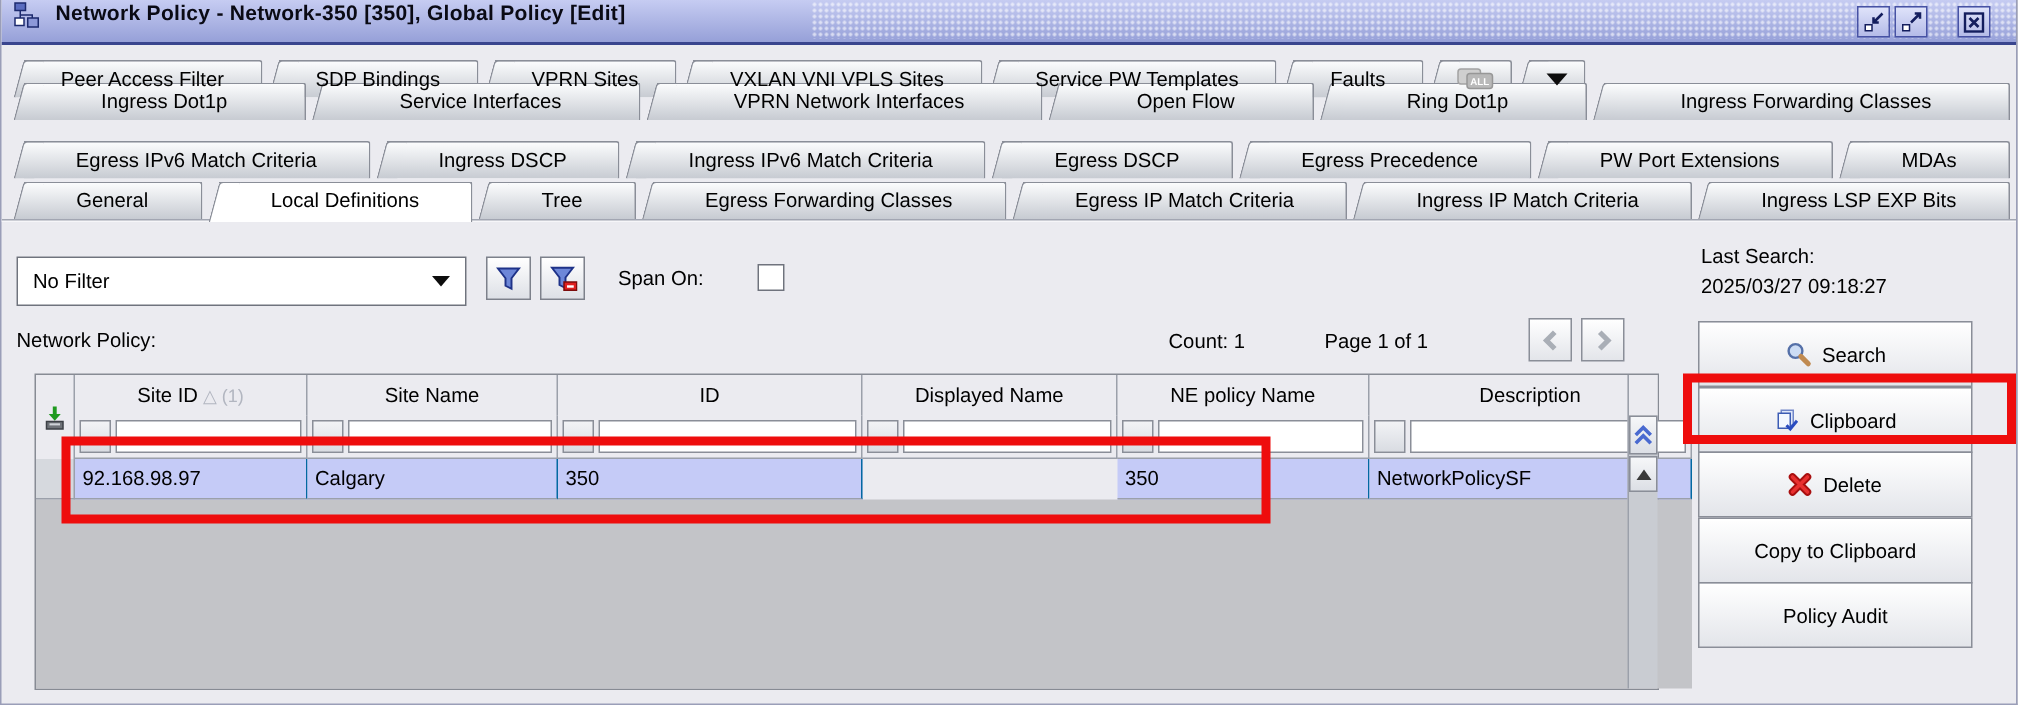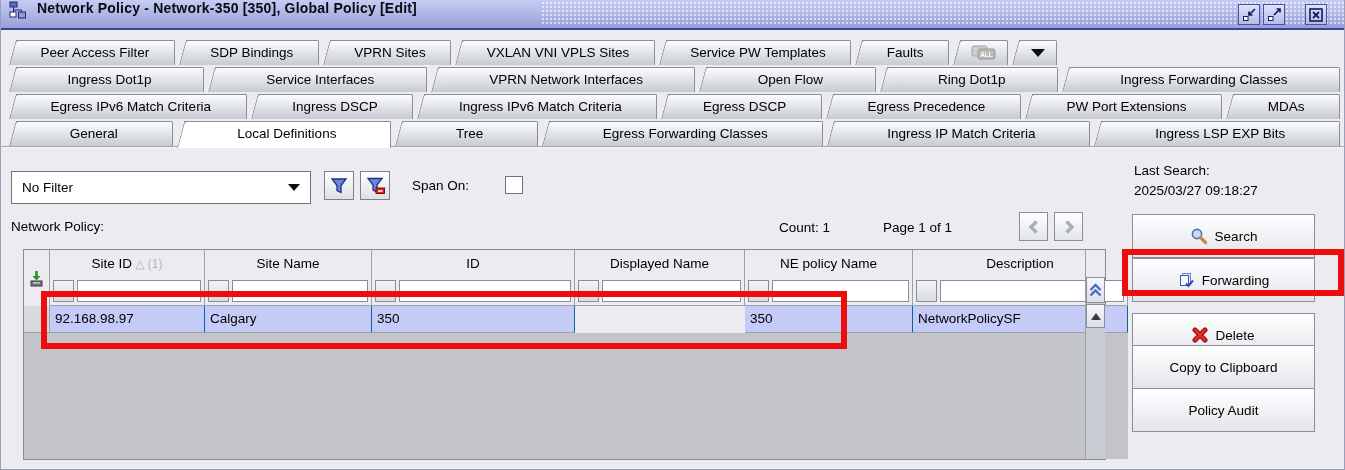--- a/index.html
+++ b/index.html
@@ -150,21 +150,21 @@
           <text x="15.5" y="12.6" font-size="6.5" font-weight="bold" fill="#fff" text-anchor="middle" font-family="Liberation Sans, sans-serif">ALL</text>
         </svg>
       </span>
     </div>
     <div class="tab tab-extra" style="width:38px;">
       <span class="tab-label">
         <span style="display:inline-block;width:0;height:0;border-left:7px solid transparent;border-right:7px solid transparent;border-top:8px solid #0d0d0d;"></span>
       </span>
     </div>
   </div>
-  <div class="tab-row" style="top:65px; width:1335px;">
+  <div class="tab-row" style="top:53px; width:1335px;">
       <div class="tab"><span class="tab-label">Ingress Dot1p</span></div>
       <div class="tab"><span class="tab-label">Service Interfaces</span></div>
       <div class="tab"><span class="tab-label">VPRN Network Interfaces</span></div>
       <div class="tab"><span class="tab-label">Open Flow</span></div>
       <div class="tab"><span class="tab-label">Ring Dot1p</span></div>
       <div class="tab"><span class="tab-label">Ingress Forwarding Classes</span></div>
     </div>
   <div class="tab-row" style="top:92px; width:1335px;">
       <div class="tab"><span class="tab-label">Egress IPv6 Match Criteria</span></div>
       <div class="tab"><span class="tab-label">Ingress DSCP</span></div>
@@ -172,20 +172,21 @@
       <div class="tab"><span class="tab-label">Egress DSCP</span></div>
       <div class="tab"><span class="tab-label">Egress Precedence</span></div>
       <div class="tab"><span class="tab-label">PW Port Extensions</span></div>
       <div class="tab"><span class="tab-label">MDAs</span></div>
     </div>
   <div class="tab-row" style="top:119px; width:1335px;">
       <div class="tab"><span class="tab-label">General</span></div>
       <div class="tab active"><span class="tab-label">Local Definitions</span></div>
       <div class="tab"><span class="tab-label">Tree</span></div>
       <div class="tab"><span class="tab-label">Egress Forwarding Classes</span></div>
+      <div class="tab"><span class="tab-label">Egress IP Match Criteria</span></div>
       <div class="tab"><span class="tab-label">Ingress IP Match Criteria</span></div>
       <div class="tab"><span class="tab-label">Ingress LSP EXP Bits</span></div>
     </div>
   <div class="tabs-sep"></div>
 
   <div class="combo">
     <span>No Filter</span>
     <span class="combo-arrow"></span>
   </div>
   <div class="icon-btn" style="left:323px;">
@@ -287,23 +288,23 @@
       <line x1="10.6" y1="10.6" x2="15.5" y2="15.5" stroke="#c08a50" stroke-width="3.4" stroke-linecap="round"></line>
     </svg>
     <span>Search</span>
   </div>
   <div class="btn" style="top:258px;">
     <svg width="17" height="17" viewBox="0 0 17 17">
       <rect x="4.5" y="1.5" width="8" height="10" fill="#dfe7fa" stroke="#7086c8"></rect>
       <rect x="2.5" y="3.5" width="8" height="10" fill="#f4f8ff" stroke="#3c5cb4"></rect>
       <path d="M8 11.5 L10.5 14 L15 8.5" fill="none" stroke="#2a4cc0" stroke-width="2"></path>
     </svg>
-    <span>Forwarding</span>
-  </div>
-  <div class="btn" style="top:313px;text-align:center;">
+    <span>Clipboard</span>
+  </div>
+  <div class="btn" style="top:301px;text-align:center;">
     <svg width="16" height="16" viewBox="0 0 16 16">
       <path d="M3 3 L13 13 M13 3 L3 13" stroke="#a80f0f" stroke-width="5" stroke-linecap="round"></path>
       <path d="M3 3 L13 13 M13 3 L3 13" stroke="#e83030" stroke-width="2.4" stroke-linecap="round"></path>
     </svg>
     <span>Delete</span>
   </div>
   <div class="btn" style="top:345px;">
     <span>Copy to Clipboard</span>
   </div>
   <div class="btn" style="top:388px;">

